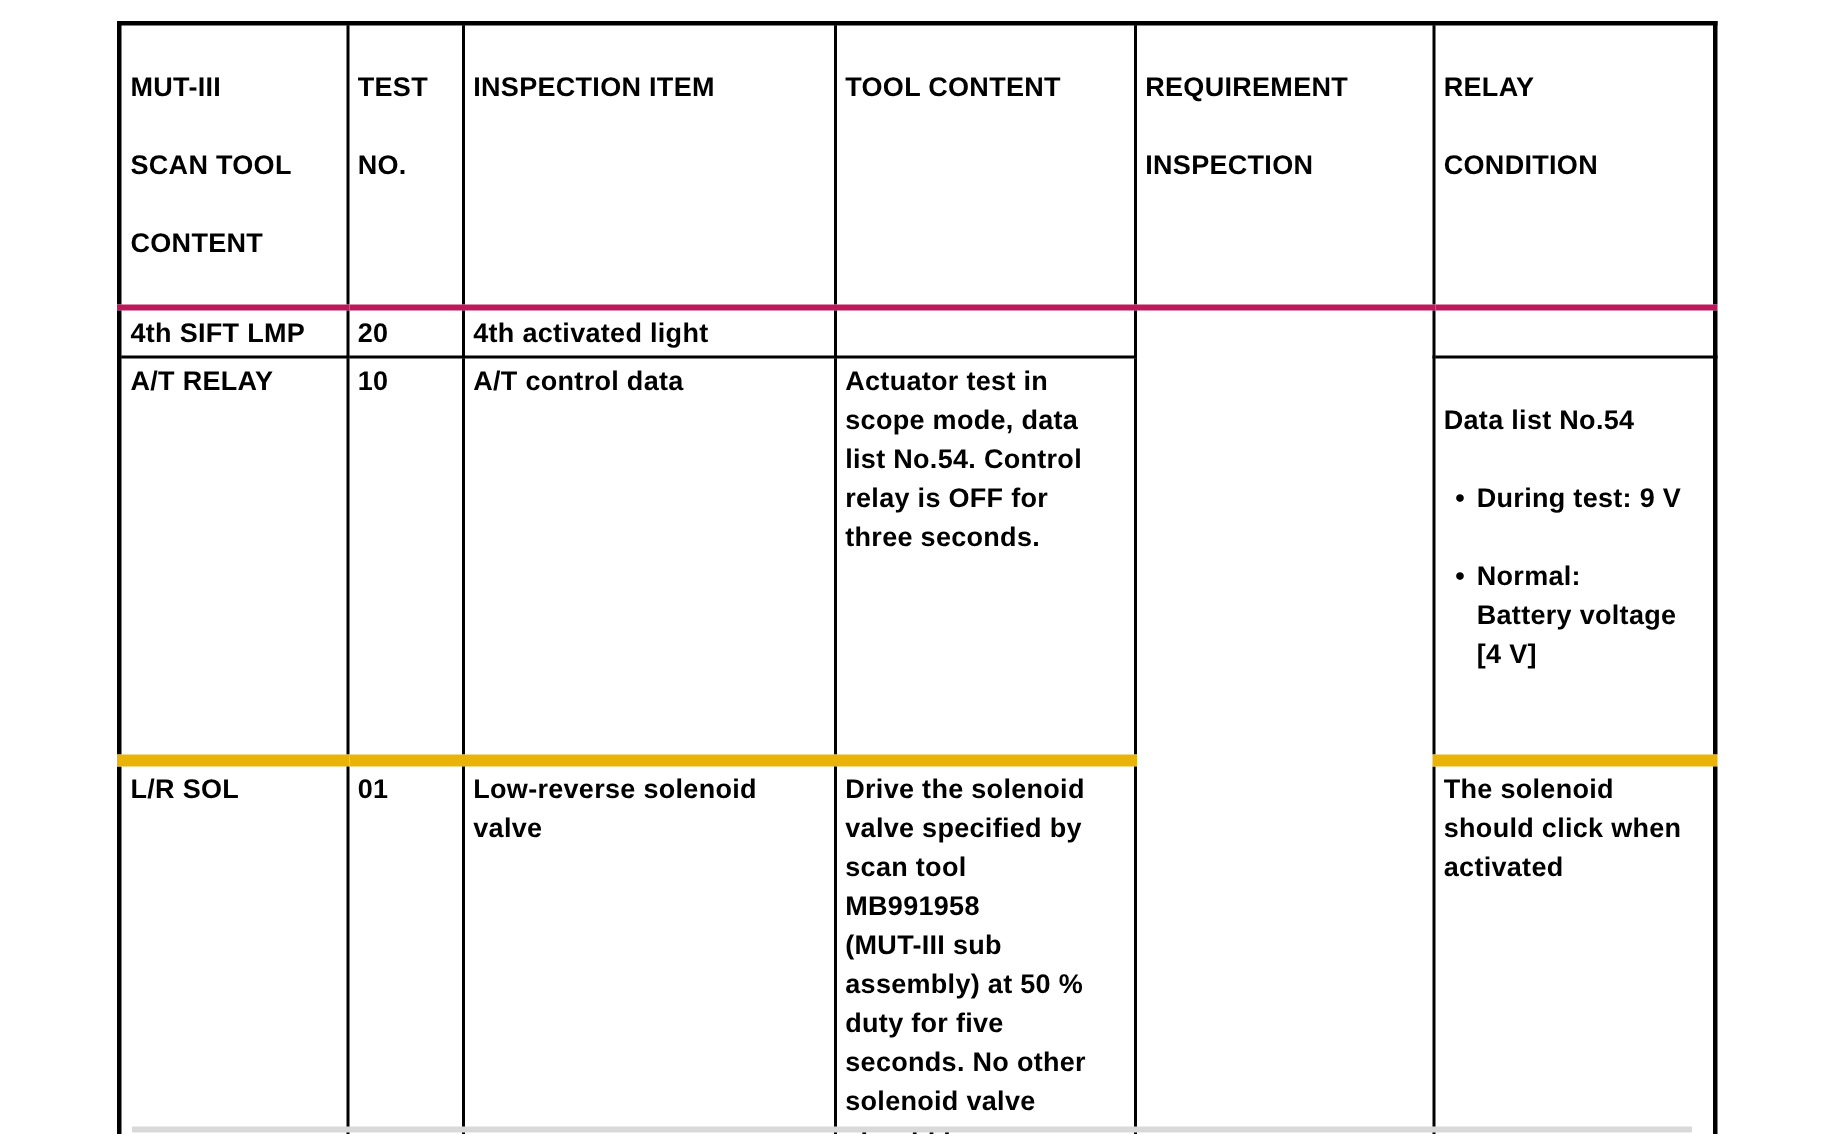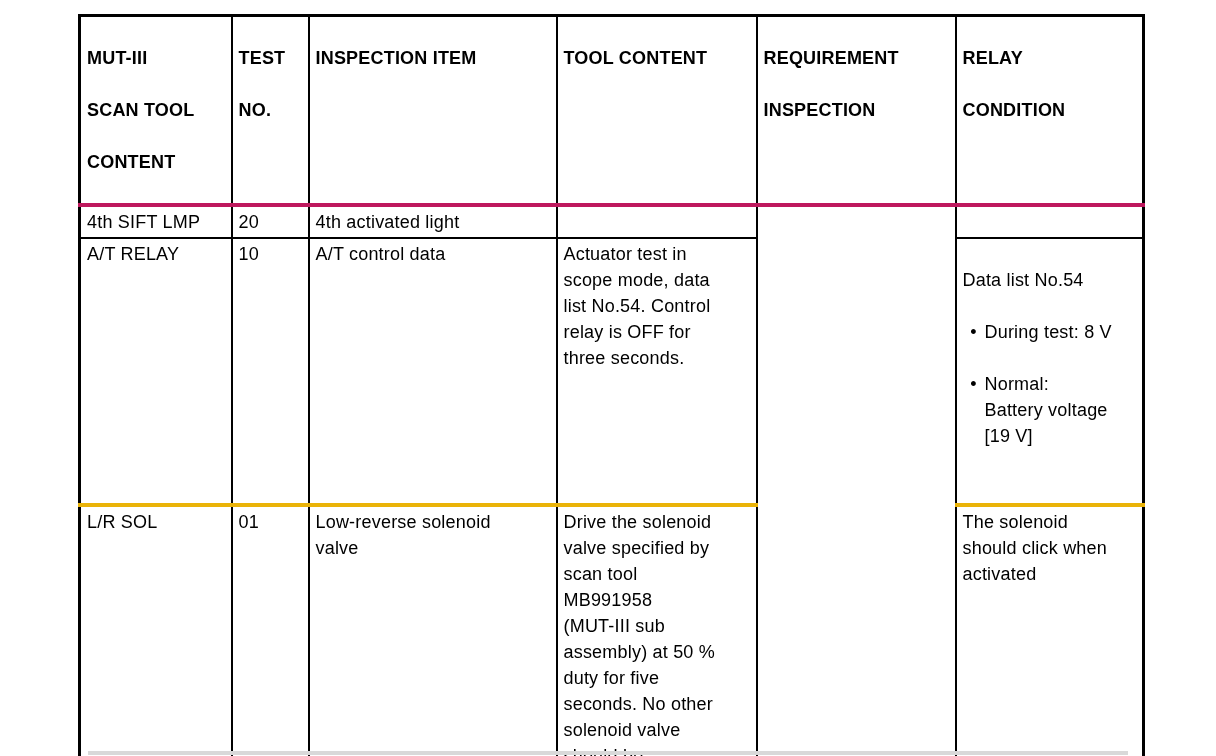--- a/index.html
+++ b/index.html
@@ -25,28 +25,28 @@
   table.spec td {
     border: 2px solid #000;
     vertical-align: top;
     padding: 2px 5px 2px 6px;
     font-size: 18px;
     line-height: 26px;
     letter-spacing: 0.2px;
     white-space: pre-line;
     overflow: hidden;
     text-align: left;
-    font-weight: normal;
+    font-weight: bold;
   }
   table.spec thead th {
     font-weight: bold;
     border-bottom: 4px solid #be185d;
   }
   table.spec tr.row-at-relay > td {
-    border-bottom: 4px solid #eab308;
+    border-bottom: 8px solid #eab308;
   }
   .hline { display: block; }
   ul.bullets {
     list-style: none;
     margin: 0;
     padding: 0;
   }
   ul.bullets li {
     display: flex;
     align-items: flex-start;
@@ -125,27 +125,27 @@
         <td>Actuator test in
 scope mode, data
 list No.54. Control
 relay is OFF for
 three seconds.</td>
         <td>
           <span>Data list No.54</span>
           <ul class="bullets">
             <li>
               <span class="dot">•</span>
-              <span class="btxt">During test: 8 V</span>
+              <span class="btxt">During test: 9 V</span>
             </li>
             <li>
               <span class="dot">•</span>
               <span class="btxt">Normal:
 Battery voltage
-[19 V]</span>
+[4 V]</span>
             </li>
           </ul>
         </td>
       </tr>
       <tr style="height:295px">
         <td>L/R SOL</td>
         <td>01</td>
         <td>Low-reverse solenoid
 valve</td>
         <td rowspan="4">Drive the solenoid

